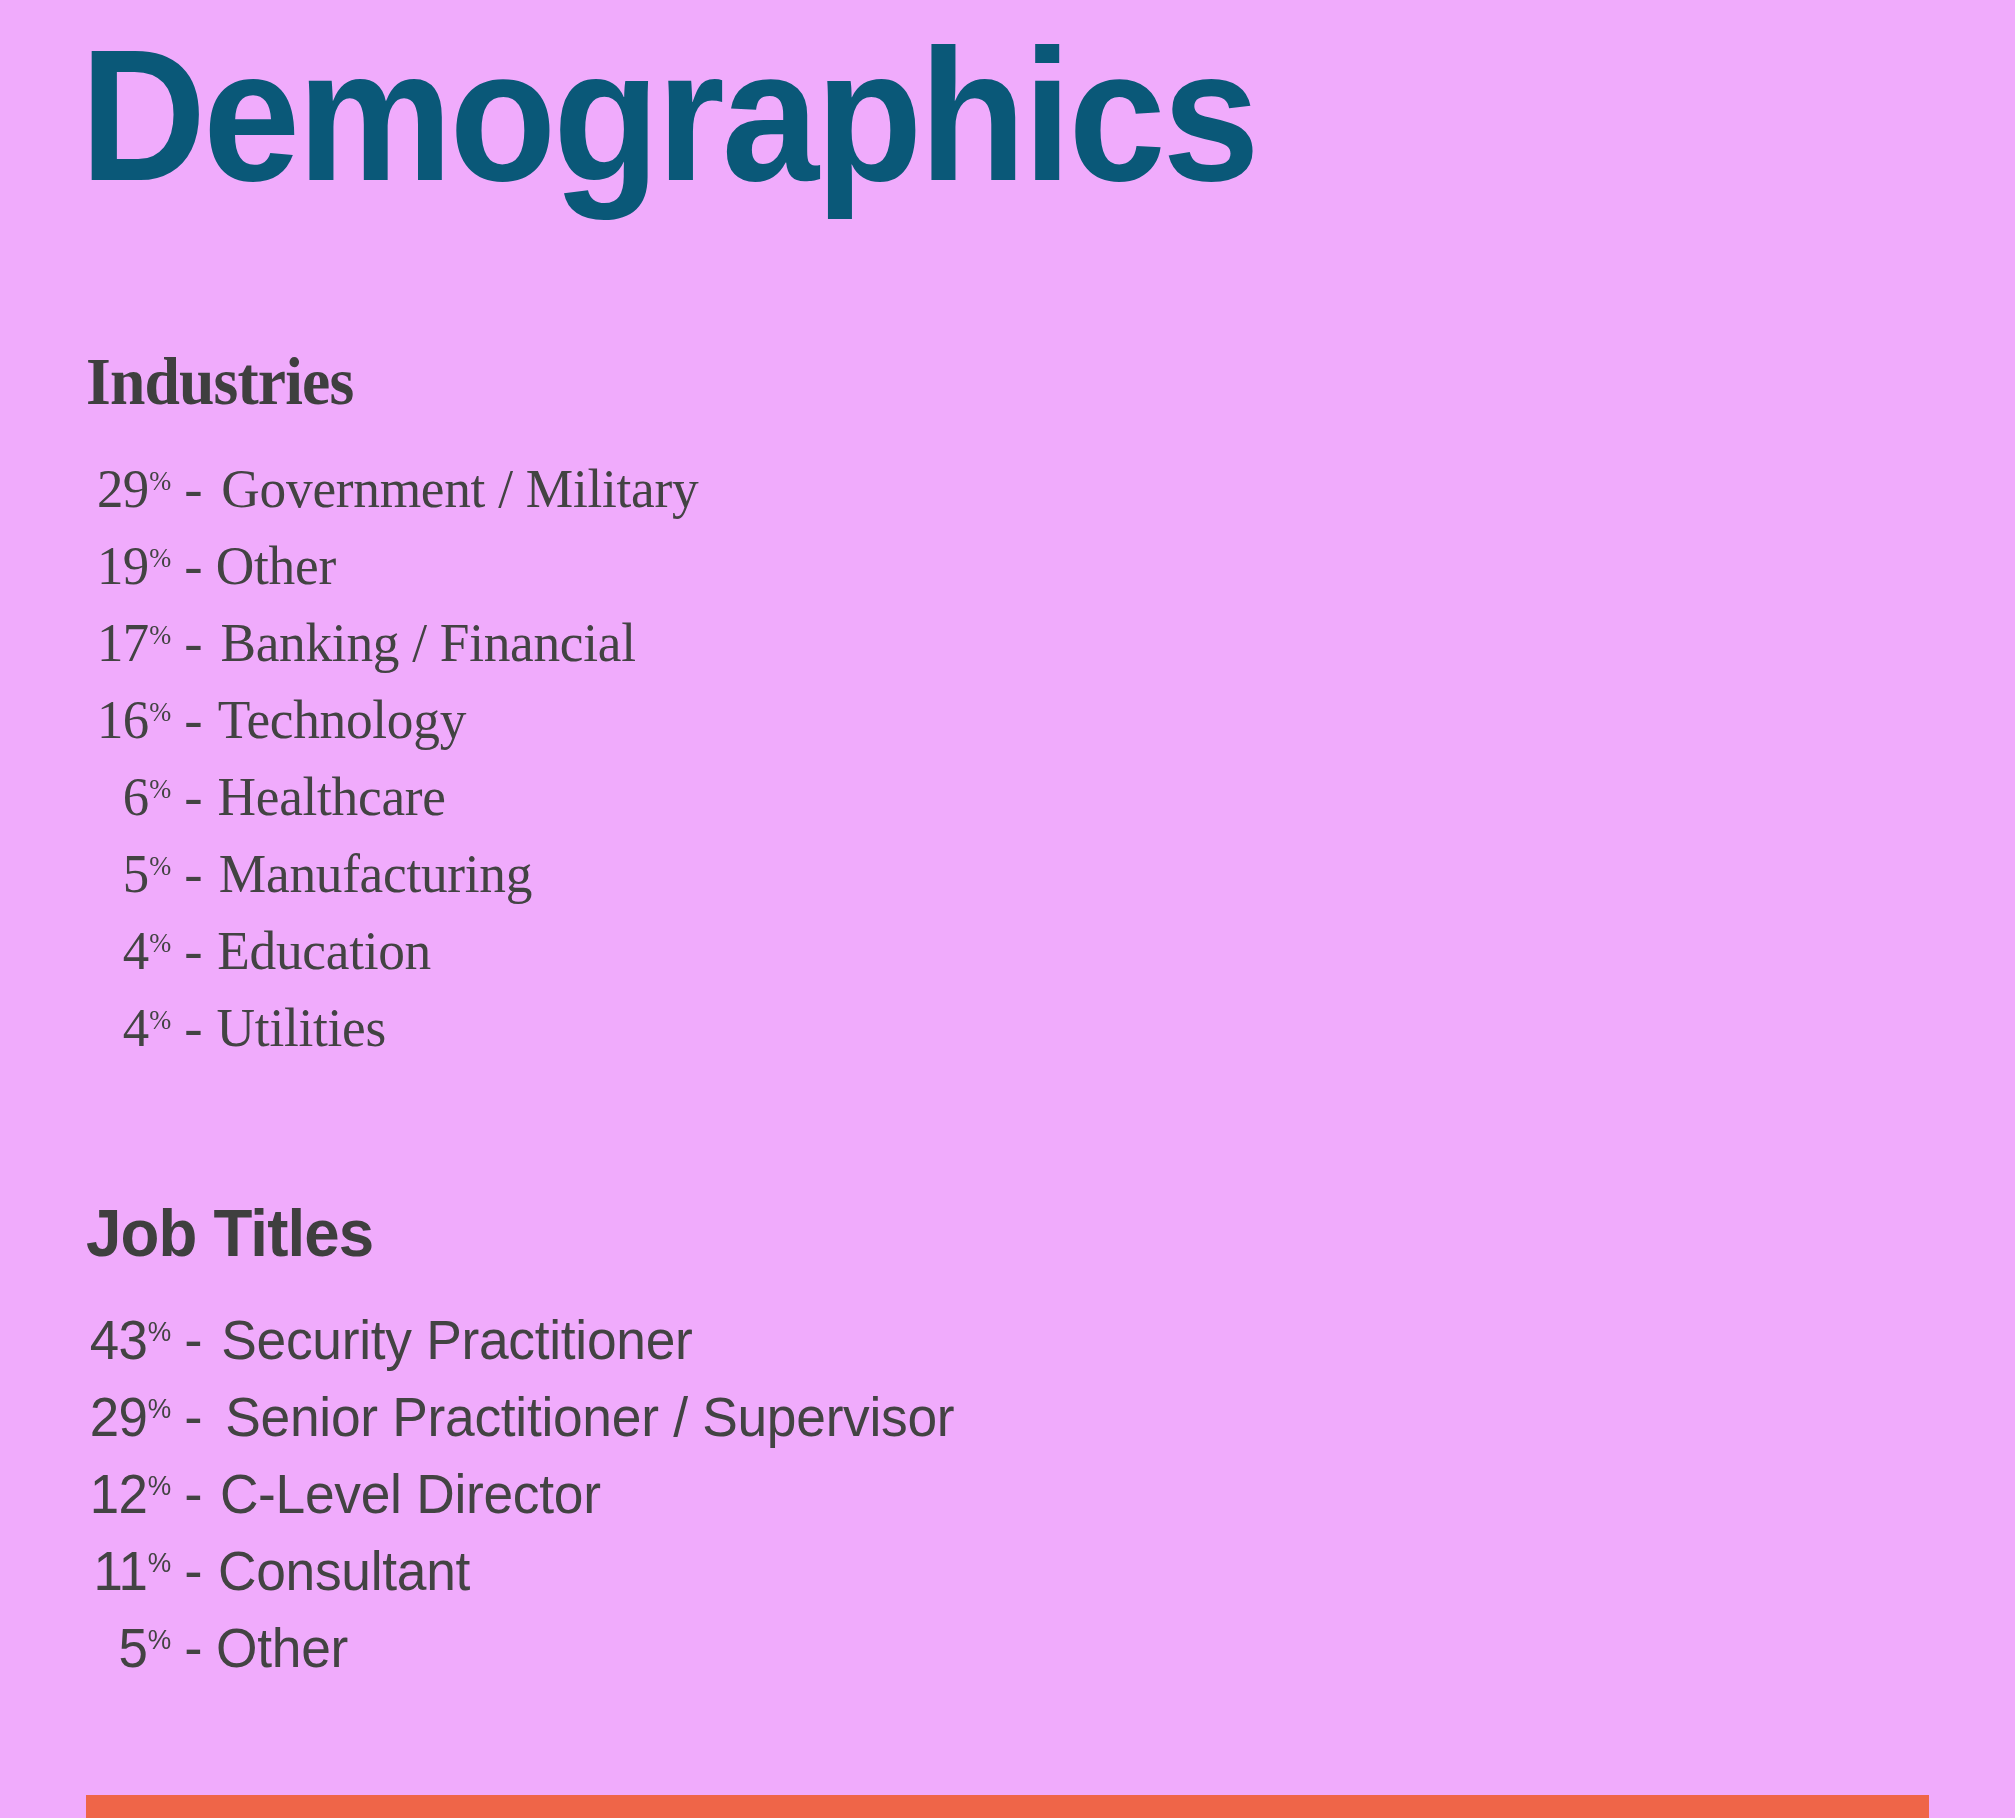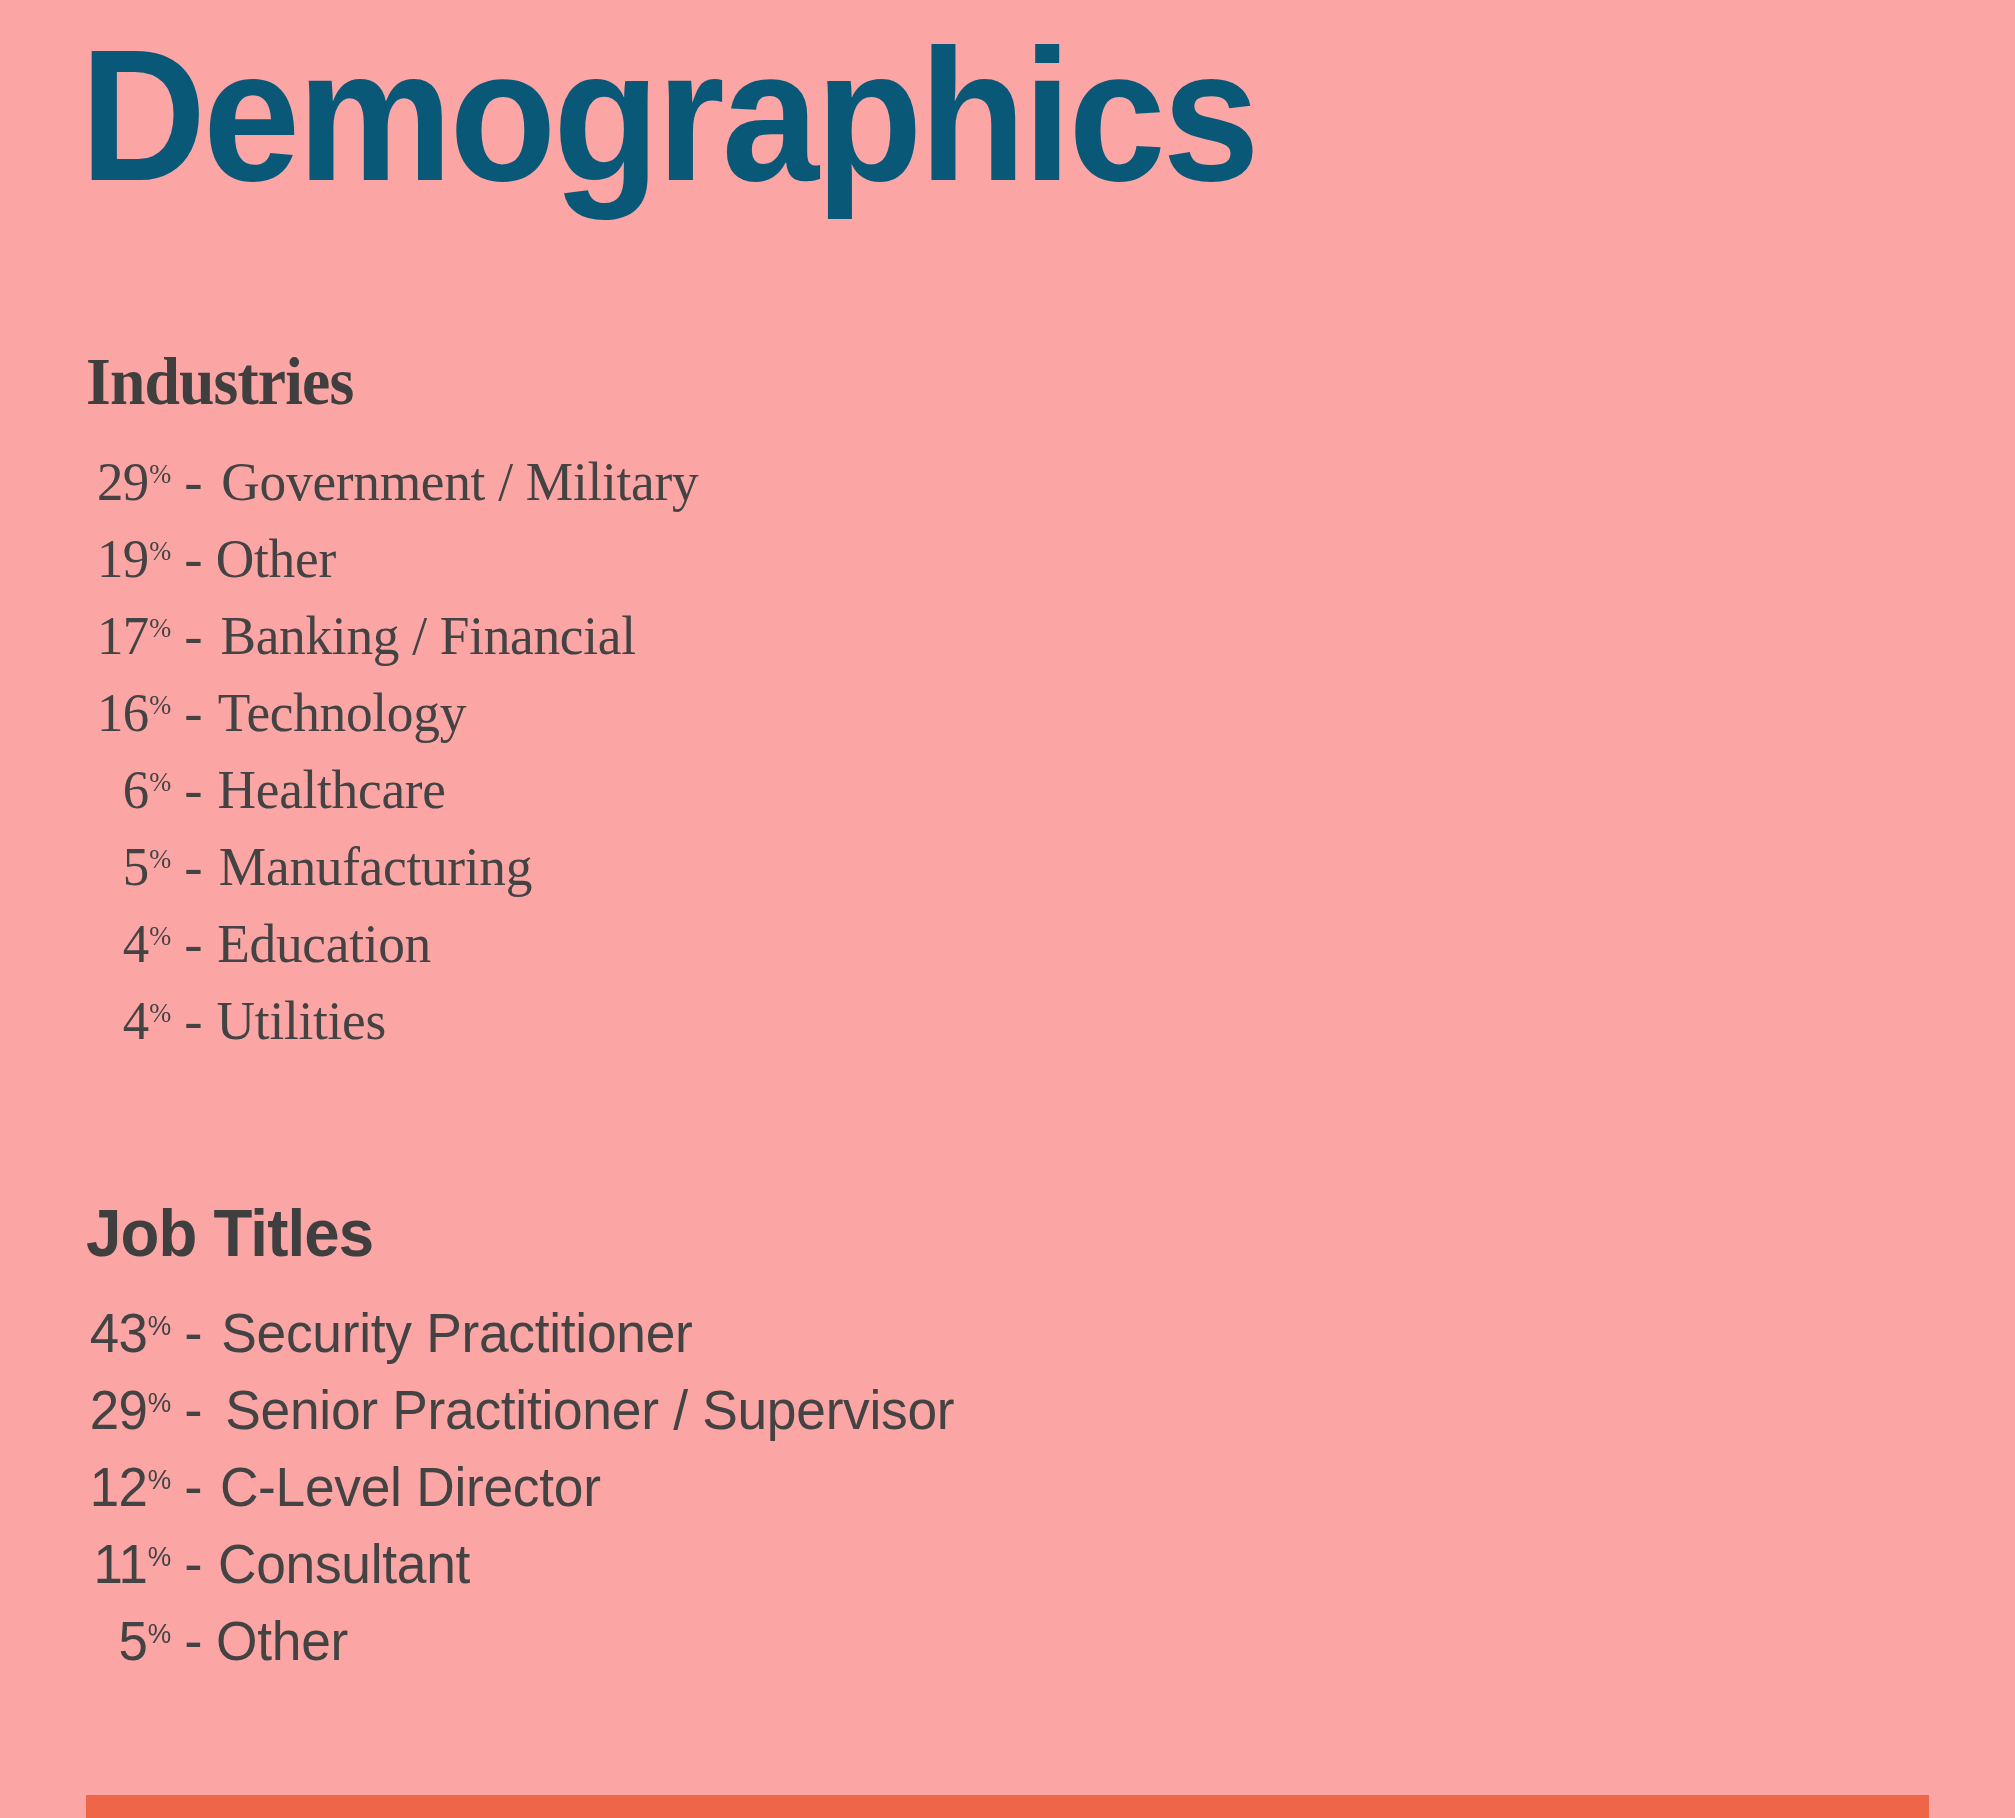--- a/index.html
+++ b/index.html
@@ -13,21 +13,21 @@
     height: 1819px;
     position: relative;
     overflow: hidden;
     font-family: "Liberation Sans", "DejaVu Sans", sans-serif;
     -webkit-font-smoothing: antialiased;
   }
 
   .slide {
     position: absolute;
     inset: 0;
-    background: #fca5a5;
+    background: #f0abfc;
   }
 
   
   .page-title {
     position: absolute;
     left: 80px;
     top: 8px;
     font-size: 188px;
     line-height: 1.14;
     font-weight: 700;
@@ -61,21 +61,21 @@
   }
 
   .stat-list {
     list-style: none;
     margin: 0;
     padding: 0;
   }
 
   .stat-row {
     display: flex;
-    align-items: flex-start;
+    align-items: center;
     height: 77px;
     white-space: nowrap;
   }
 
   .stat-pct {
     display: inline-block;
     width: 87px;
     text-align: right;
     font-size: 55px;
     font-weight: 400;

